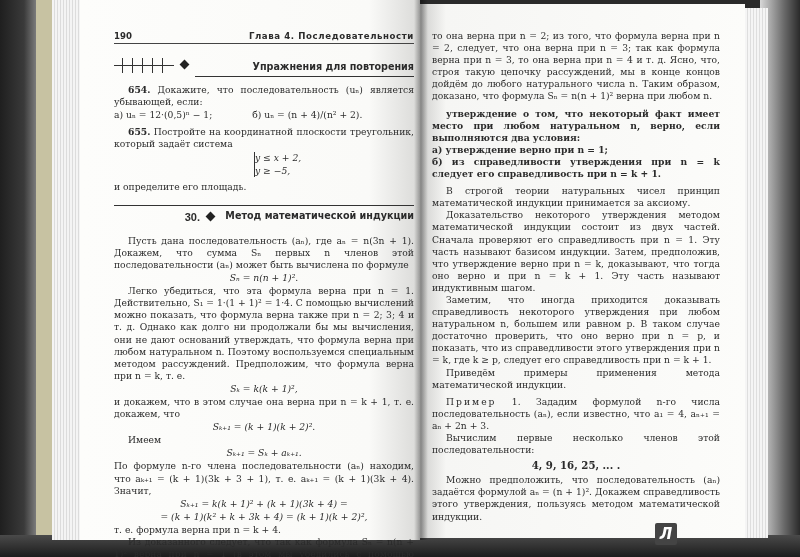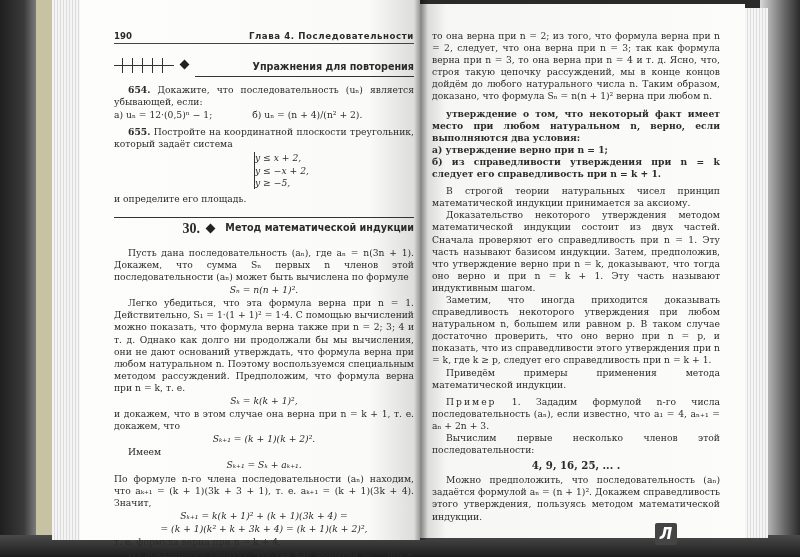--- a/index.html
+++ b/index.html
@@ -75,22 +75,22 @@
     content:""; position:absolute; left:1px; top:2px; width:7px; height:7px;
     background:#222; transform:rotate(45deg);
   }
   .banner-title {
     font-family:"DejaVu Sans","Liberation Sans",sans-serif;
     font-weight:bold; font-size:9.6px; flex:1;
     border-bottom:1.2px solid #333; padding-bottom:2px; margin-top:8px;text-align:right;
   }
   .section-banner.s30 { border-top:1.3px solid #333; margin-top:12px; padding-top:2px; }
   .section-banner.s30 .num {
-    font-family:Liberation Serif, serif;
-    font-weight:bold; font-size:14px; width:86px; text-align:right;
+    font-family:Liberation Sans, sans-serif;
+    font-weight:bold; font-size:11px; width:86px; text-align:right;
   }
   .section-banner.s30 .banner-title { border-bottom:none; margin-top:0; }
 
   p { text-align:justify; }
   .indent { text-indent:14px; }
   .ex-num { font-weight:bold; }
   .center { text-align:center; margin:1px 0; }
   .system {
     margin:2px 0 4px 140px; border-left:1px solid #333; font-style:italic;
   }
@@ -150,21 +150,20 @@
     <span>а) uₙ = 12·(0,5)ⁿ − 1;</span>
     <span>б) uₙ = (n + 4)/(n² + 2).</span>
   </div>
 
   <p class="indent">
     <span class="ex-num">655.</span>
     <span>Постройте на координатной плоскости треугольник, который задаёт система</span>
   </p>
   <div class="system">
     <div>y ≤ x + 2,</div>
-    <div>y ≤ −x + 2,</div>
     <div>y ≥ −5,</div>
   </div>
   <p>и определите его площадь.</p>
 
   <div class="section-banner s30">
     <span class="num">30.</span>
     <div class="diamond"></div>
     <div class="banner-title">Метод математической индукции</div>
   </div>
 

